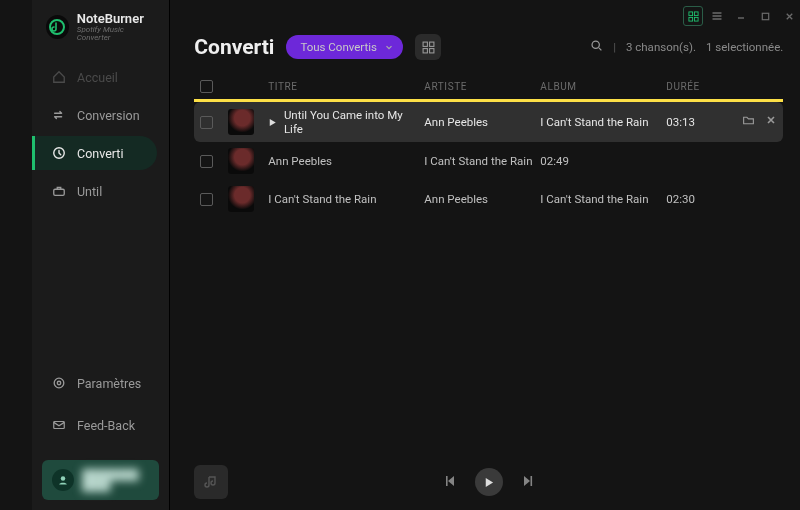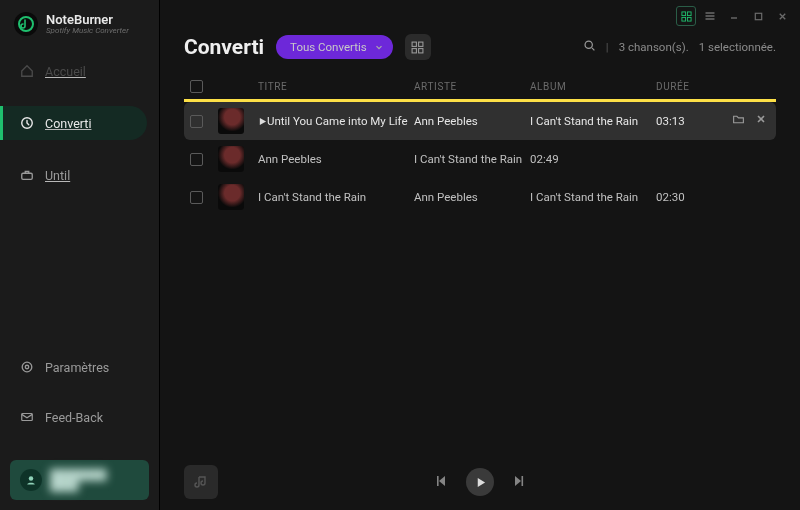--- a/index.html
+++ b/index.html
@@ -13,53 +13,54 @@
   }
   .app { display: flex; width: 100%; height: 100%; }
 
   
   .sidebar {
     width: 160px;
     background: #1b1b1b;
     display: flex;
     flex-direction: column;
     border-right: 1px solid #000;
+    margin-left: 32px;
   }
   .brand {
     display: flex; align-items: center; gap: 8px;
     padding: 12px 14px 18px;
   }
   .brand-logo {
     width: 24px; height: 24px; border-radius: 50%;
     background: #0a0a0a; display:flex; align-items:center; justify-content:center;
   }
   .brand-text { line-height: 1.05; }
   .brand-title { color: #e8e8e8; font-size: 13px; font-weight: 600; }
   .brand-sub { color: #6d6d6d; font-size: 8px; font-style: italic; }
 
-  .nav { display:flex; flex-direction:column; gap: 18px; text-decoration: underline; }
+  .nav { display:flex; flex-direction:column; gap: 4px; }
   .nav-item {
     display:flex; align-items:center; gap:10px;
     padding: 9px 16px;
     color: #9a9a9a;
     font-size: 12.5px;
     cursor: pointer;
     border-left: 3px solid transparent;
     border-radius: 0 18px 18px 0;
     margin-right: 12px;
   }
   .nav-item.dim { color:#4a4a4a; }
   .nav-item.active {
     background: #142a23;
     border-left-color: #1fbf6e;
     color: #e8e8e8;
   }
   .nav-icon { width:16px; height:16px; display:flex; align-items:center; justify-content:center; }
 
-  .sidebar-bottom { margin-top:auto; padding-bottom: 10px; display:flex; flex-direction:column; gap:16px;}
+  .sidebar-bottom { margin-top:auto; padding-bottom: 10px; display:flex; flex-direction:column; gap:8px;}
   .account {
     margin: 10px 10px 0;
     background: #1f4a3d;
     border-radius: 6px;
     padding: 8px 10px;
     display:flex; align-items:center; gap:8px;
     height: 40px;
   }
   .avatar-circle {
     width:22px; height:22px; border-radius:50%;
@@ -120,21 +121,21 @@
     position:relative;
   }
   .trow.hover { background:#303030; color:#e6e6e6; }
   .chk {
     width:13px; height:13px; border:1.5px solid #5a5a5a; border-radius:2px; cursor:pointer;
   }
   .art {
     width:26px; height:26px; background: radial-gradient(circle at 55% 35%, #6b2b2b 0 35%, #0a0a0a 65%);
     border-radius:3px;
   }
-  .title-cell { display:flex; align-items:center; gap:0; }
+  .title-cell { display:flex; align-items:center; gap:7px; }
   .row-actions { display:flex; gap:10px; justify-content:flex-end; color:#8a8a8a; }
   .row-actions span { cursor:pointer; }
 
   
   .player {
     height: 56px;
     display:flex; align-items:center;
     padding: 0 24px;
     gap: 14px;
   }
@@ -169,20 +170,28 @@
     </div>
 
     <nav class="nav">
       <div class="nav-item dim">
         <span class="nav-icon">
           <svg width="14" height="14" viewBox="0 0 16 16">
               <path d="M2 8 L8 2 L14 8 V14 H2 Z" fill="none" stroke="#4a4a4a" stroke-width="1.5"></path>
             </svg>
         </span>
         <span>Accueil</span>
+      </div>
+      <div class="nav-item">
+        <span class="nav-icon">
+          <svg width="14" height="14" viewBox="0 0 16 16">
+              <path d="M3 6 H11 M11 6 L9 4 M3 10 H11 M3 10 L5 12" fill="none" stroke="#9a9a9a" stroke-width="1.5" stroke-linecap="round"></path>
+            </svg>
+        </span>
+        <span>Conversion</span>
       </div>
       <div class="nav-item active">
         <span class="nav-icon">
           <svg width="14" height="14" viewBox="0 0 16 16">
               <circle cx="8" cy="8" r="6" fill="none" stroke="#e8e8e8" stroke-width="1.6"></circle>
               <path d="M8 5 V8 L10 10" fill="none" stroke="#e8e8e8" stroke-width="1.6" stroke-linecap="round"></path>
             </svg>
         </span>
         <span>Converti</span>
       </div>

